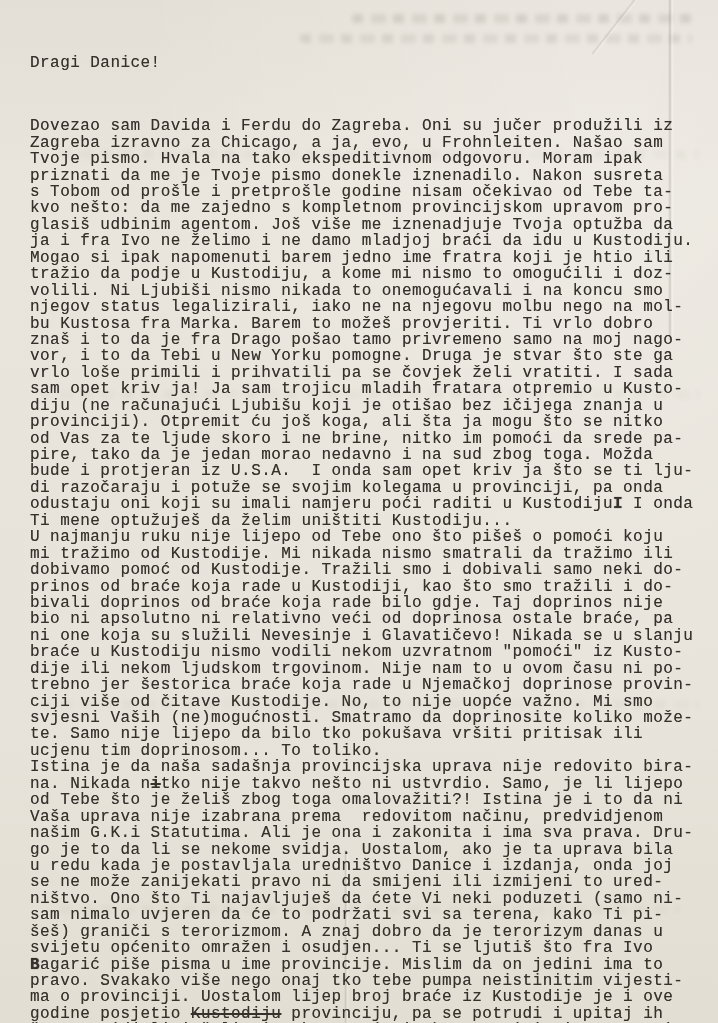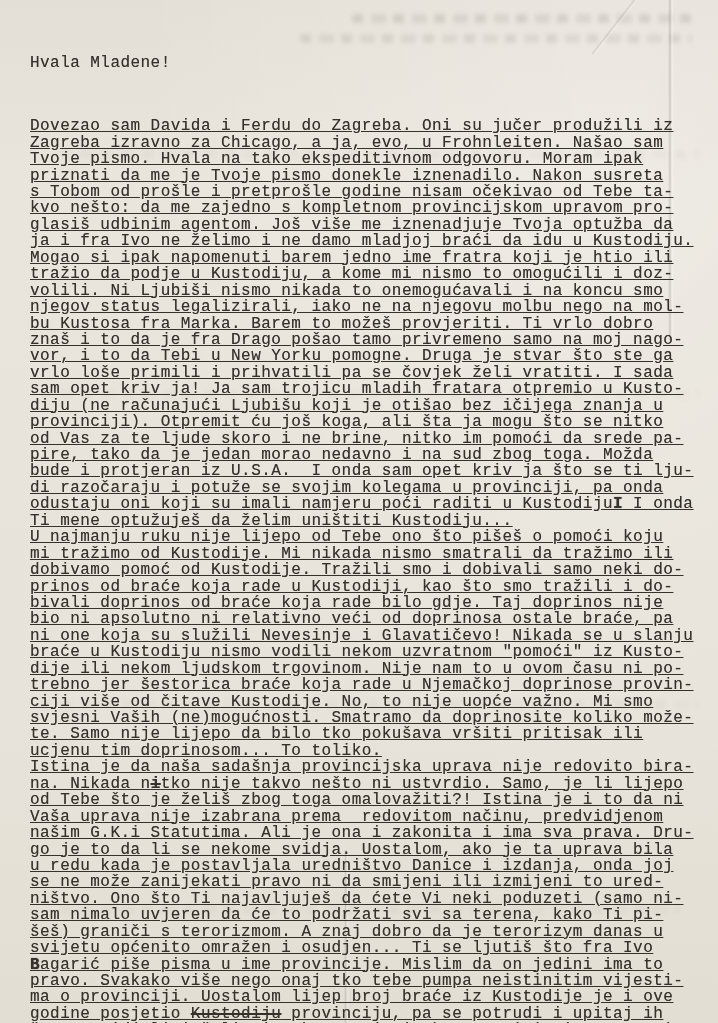--- a/index.html
+++ b/index.html
@@ -34,36 +34,36 @@
   .crease.v1{left:668px;top:0;width:6px;height:340px;}
   .crease.v2{left:344px;top:850px;width:5px;height:173px;opacity:.8;}
   .crease.d1{left:612px;top:-8px;width:5px;height:70px;transform:rotate(38deg);opacity:.7;}
   .letter{
     position:absolute;left:30px;top:22px;width:672px;
     font-size:16px;line-height:16.45px;letter-spacing:.45px;
     color:#35312b;text-shadow:0 0 .6px rgba(53,49,43,.55);
     white-space:pre;
   }
   .salutation{margin:0 0 14px 0;}
-  .line{height:16.45px;text-decoration:underline;}
+  .line{height:16.45px;}
   .seg-bold{font-weight:bold;text-shadow:0 0 1px rgba(40,36,30,.9);}
   .seg-strike{text-decoration:line-through;text-decoration-thickness:2px;}
   .seg-overstrike{font-weight:bold;text-decoration:line-through;text-decoration-thickness:1.5px;}
 </style>
 </head>
 <body>
 
 <div class="page">
   <div class="bleed b1"></div>
   <div class="bleed b2"></div>
   <div class="bleed b3"></div>
   <div class="bleed b4"></div>
   <div class="bleed b5"></div>
   <div class="bleed b6"></div>
   <div class="crease v1"></div>
   <div class="crease v2"></div>
   <div class="crease d1"></div>
 
   <div class="letter">
-    <div class="salutation">Hvala Mladene!</div>
+    <div class="salutation">Dragi Danice!</div>
     <div id="letter-body"><div class="line">Dovezao sam Davida i Ferdu do Zagreba. Oni su jučer produžili iz</div><div class="line">Zagreba izravno za Chicago, a ja, evo, u Frohnleiten. Našao sam</div><div class="line">Tvoje pismo. Hvala na tako ekspeditivnom odgovoru. Moram ipak</div><div class="line">priznati da me je Tvoje pismo donekle iznenadilo. Nakon susreta</div><div class="line">s Tobom od prošle i pretprošle godine nisam očekivao od Tebe ta-</div><div class="line">kvo nešto: da me zajedno s kompletnom provincijskom upravom pro-</div><div class="line">glasiš udbinim agentom. Još više me iznenadjuje Tvoja optužba da</div><div class="line">ja i fra Ivo ne želimo i ne damo mladjoj braći da idu u Kustodiju.</div><div class="line">Mogao si ipak napomenuti barem jedno ime fratra koji je htio ili</div><div class="line">tražio da podje u Kustodiju, a kome mi nismo to omogućili i doz-</div><div class="line">volili. Ni Ljubiši nismo nikada to onemogućavali i na koncu smo</div><div class="line">njegov status legalizirali, iako ne na njegovu molbu nego na mol-</div><div class="line">bu Kustosa fra Marka. Barem to možeš provjeriti. Ti vrlo dobro</div><div class="line">znaš i to da je fra Drago pošao tamo privremeno samo na moj nago-</div><div class="line">vor, i to da Tebi u New Yorku pomogne. Druga je stvar što ste ga</div><div class="line">vrlo loše primili i prihvatili pa se čovjek želi vratiti. I sada</div><div class="line">sam opet kriv ja! Ja sam trojicu mladih fratara otpremio u Kusto-</div><div class="line">diju (ne računajući Ljubišu koji je otišao bez ičijega znanja u</div><div class="line">provinciji). Otpremit ću još koga, ali šta ja mogu što se nitko</div><div class="line">od Vas za te ljude skoro i ne brine, nitko im pomoći da srede pa-</div><div class="line">pire, tako da je jedan morao nedavno i na sud zbog toga. Možda</div><div class="line">bude i protjeran iz U.S.A.  I onda sam opet kriv ja što se ti lju-</div><div class="line">di razočaraju i potuže se svojim kolegama u provinciji, pa onda</div><div class="line"><span class="seg-normal">odustaju oni koji su imali namjeru poći raditi u Kustodiju</span><span class="seg-bold">I</span><span class="seg-normal"> I onda</span></div><div class="line">Ti mene optužuješ da želim uništiti Kustodiju...</div><div class="line">U najmanju ruku nije lijepo od Tebe ono što pišeš o pomoći koju</div><div class="line">mi tražimo od Kustodije. Mi nikada nismo smatrali da tražimo ili</div><div class="line">dobivamo pomoć od Kustodije. Tražili smo i dobivali samo neki do-</div><div class="line">prinos od braće koja rade u Kustodiji, kao što smo tražili i do-</div><div class="line">bivali doprinos od braće koja rade bilo gdje. Taj doprinos nije</div><div class="line">bio ni apsolutno ni relativno veći od doprinosa ostale braće, pa</div><div class="line">ni one koja su služili Nevesinje i Glavatičevo! Nikada se u slanju</div><div class="line">braće u Kustodiju nismo vodili nekom uzvratnom "pomoći" iz Kusto-</div><div class="line">dije ili nekom ljudskom trgovinom. Nije nam to u ovom času ni po-</div><div class="line">trebno jer šestorica braće koja rade u Njemačkoj doprinose provin-</div><div class="line">ciji više od čitave Kustodije. No, to nije uopće važno. Mi smo</div><div class="line">svjesni Vaših (ne)mogućnosti. Smatramo da doprinosite koliko može-</div><div class="line">te. Samo nije lijepo da bilo tko pokušava vršiti pritisak ili</div><div class="line">ucjenu tim doprinosom... To toliko.</div><div class="line">Istina je da naša sadašnja provincijska uprava nije redovito bira-</div><div class="line"><span class="seg-normal">na. Nikada n</span><span class="seg-overstrike">i</span><span class="seg-normal">tko nije takvo nešto ni ustvrdio. Samo, je li lijepo</span></div><div class="line">od Tebe što je želiš zbog toga omalovažiti?! Istina je i to da ni</div><div class="line">Vaša uprava nije izabrana prema  redovitom načinu, predvidjenom</div><div class="line">našim G.K.i Statutima. Ali je ona i zakonita i ima sva prava. Dru-</div><div class="line">go je to da li se nekome svidja. Uostalom, ako je ta uprava bila</div><div class="line">u redu kada je postavljala uredništvo Danice i izdanja, onda joj</div><div class="line">se ne može zanijekati pravo ni da smijeni ili izmijeni to ured-</div><div class="line">ništvo. Ono što Ti najavljuješ da ćete Vi neki poduzeti (samo ni-</div><div class="line">sam nimalo uvjeren da će to podržati svi sa terena, kako Ti pi-</div><div class="line">šeš) graniči s terorizmom. A znaj dobro da je terorizym danas u</div><div class="line">svijetu općenito omražen i osudjen... Ti se ljutiš što fra Ivo</div><div class="line"><span class="seg-bold">B</span><span class="seg-normal">agarić piše pisma u ime provincije. Mislim da on jedini ima to</span></div><div class="line">pravo. Svakako više nego onaj tko tebe pumpa neistinitim vijesti-</div><div class="line">ma o provinciji. Uostalom lijep broj braće iz Kustodije je i ove</div><div class="line"><span class="seg-normal">godine posjetio </span><span class="seg-strike">Kustodiju</span><span class="seg-normal"> provinciju, pa se potrudi i upitaj ih</span></div><div class="line">što su vidjeli i čuli, i tako provjeri tko govori istinu o provin-</div></div>
   </div>
 </div>
 
 </body></html>

